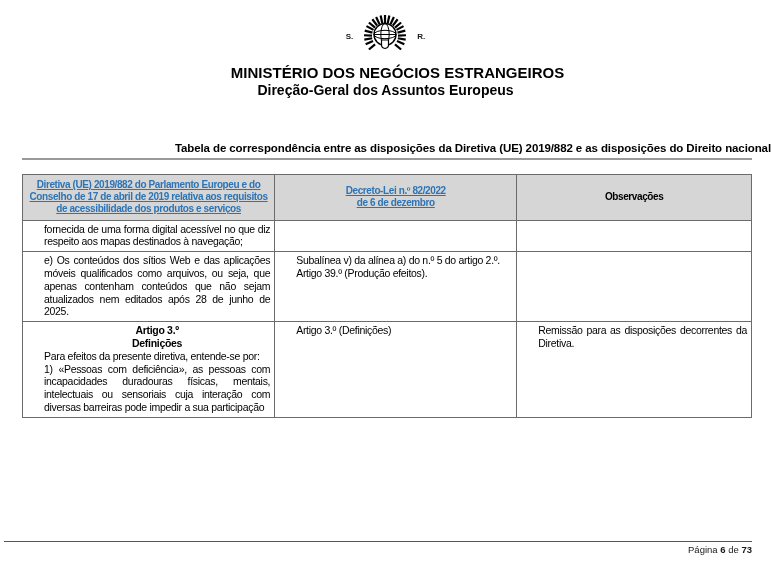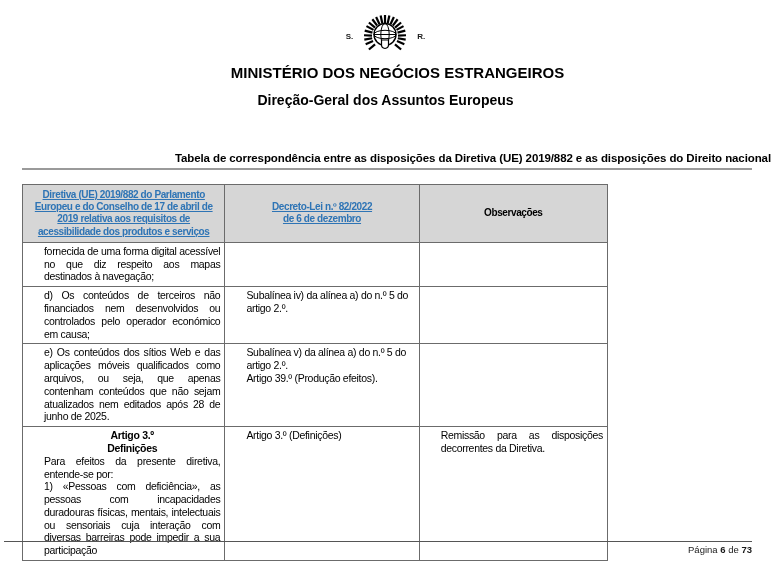--- a/index.html
+++ b/index.html
@@ -6,28 +6,28 @@
   .page {
     width:771px; height:564px; position:relative; overflow:hidden;
     background:#ffffff; color:#000;
     font-family:"Liberation Sans","DejaVu Sans",sans-serif;
   }
   
   .letterhead { text-align:center; padding-top:13px; }
   .emblem-row { display:flex; align-items:center; justify-content:center; gap:9px; height:46px; }
   .emblem-initial { font-size:8px; color:#1a1a1a; font-weight:bold; }
   .ministry { font-size:15px; font-weight:bold; margin-top:5px;margin-left:24px; }
-  .department { font-size:14px; font-weight:bold; margin-top:11px; }
+  .department { font-size:14px; font-weight:bold; margin-top:1px; }
   
   .doc-title { text-align:right; font-weight:bold; font-size:11.5px; margin-top:44px; letter-spacing:-0.1px; }
   .title-rule { border:none; border-top:2px solid #9a9a9a; margin:4px 19px 0 22px; }
   
   table.corr {
     border-collapse:collapse; table-layout:fixed;
-    margin:14px 19px 0 22px; width:586px;
+    margin:14px 19px 0 22px; width:730px;
     font-size:10.5px; letter-spacing:-0.3px; line-height:1.22;
   }
   table.corr th, table.corr td { border:1px solid #6b6b6b; vertical-align:top; padding:2px 4px 3px 21px; }
   table.corr thead th {
     background:#d6d6d6; text-align:center; vertical-align:middle;
     font-size:10px; font-weight:bold; padding:4px 3px; letter-spacing:-0.4px;
   }
   th.blue { color:#2e74b5; text-decoration:underline; }
   .prelines { white-space:pre-line; }
   .just { text-align:justify; }
@@ -99,25 +99,20 @@
         <th>Observações</th>
       </tr>
     </thead>
     <tbody>
       <tr>
         <td class="just">fornecida de uma forma digital acessível no que diz respeito aos mapas destinados à navegação;</td>
         <td></td>
         <td></td>
       </tr>
       <tr>
-        <td class="just">d) Os conteúdos de terceiros não financiados nem desenvolvidos ou controlados pelo operador económico em causa;</td>
-        <td>Subalínea iv) da alínea a) do n.º 5 do artigo 2.º.</td>
-        <td></td>
-      </tr>
-      <tr>
         <td class="just">e) Os conteúdos dos sítios Web e das aplicações móveis qualificados como arquivos, ou seja, que apenas contenham conteúdos que não sejam atualizados nem editados após 28 de junho de 2025.</td>
         <td class="prelines">Subalínea v) da alínea a) do n.º 5 do artigo 2.º.
 Artigo 39.º (Produção efeitos).</td>
         <td></td>
       </tr>
       <tr>
         <td>
           <div class="center-bold">Artigo 3.º</div>
           <div class="center-bold">Definições</div>
           <div class="prelines just">Para efeitos da presente diretiva, entende-se por:

